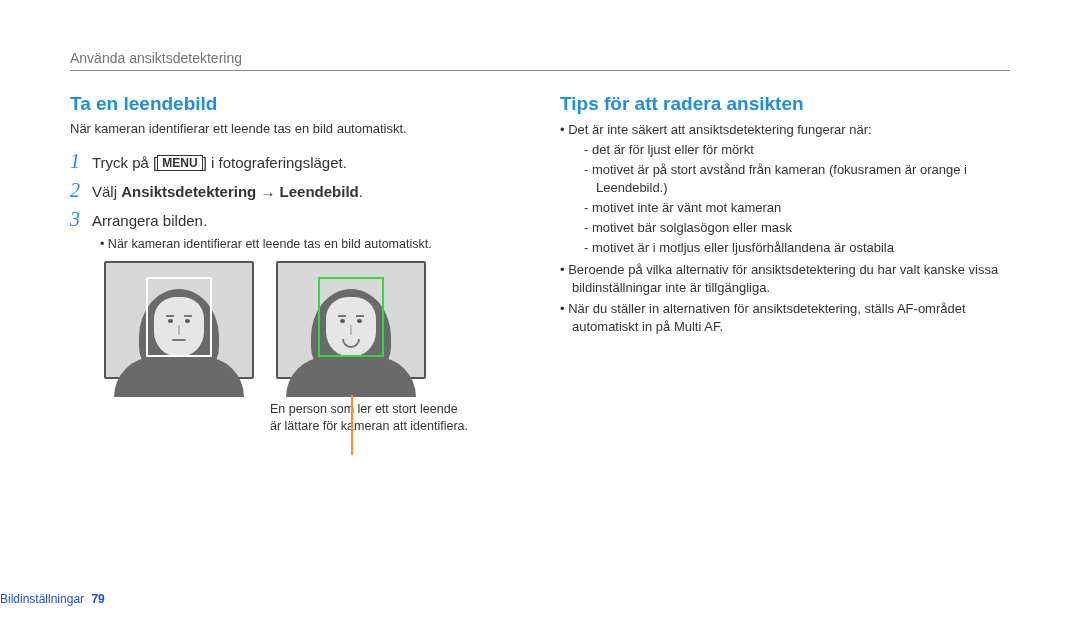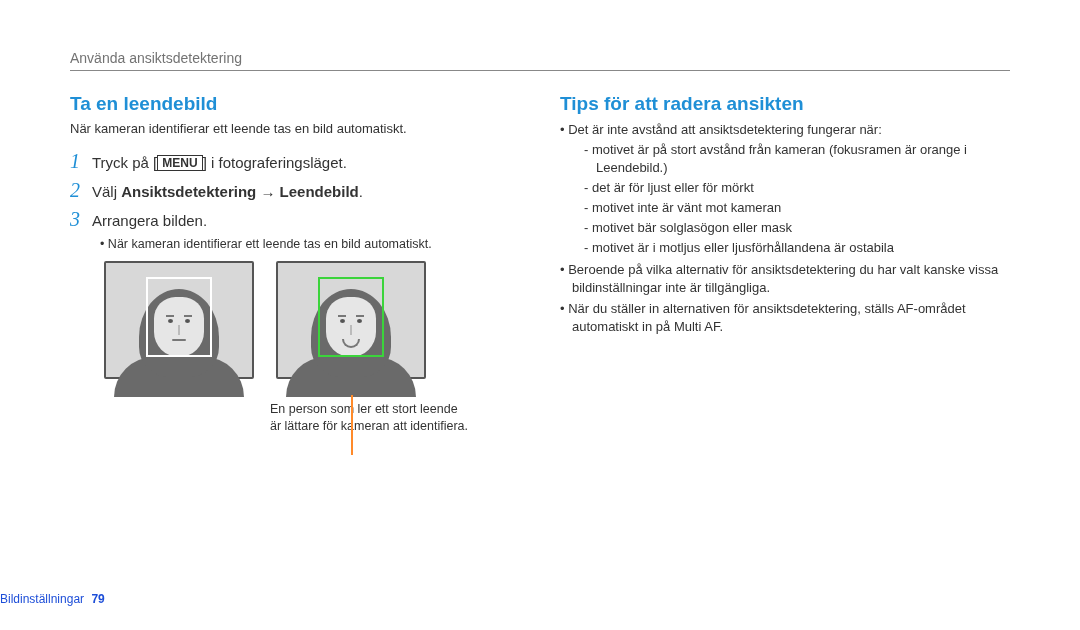--- a/index.html
+++ b/index.html
@@ -113,24 +113,24 @@
         </div>
       </div>
 
       <p class="caption">En person som ler ett stort leende är lättare för kameran att identifiera.</p>
     </div>
 
     <div class="col tips">
       <h2 class="blue">Tips för att radera ansikten</h2>
       <ul>
         <li>
-          <span>Det är inte avstånd att ansiktsdetektering fungerar när:</span>
+          <span>Det är inte säkert att ansiktsdetektering fungerar när:</span>
           <ul class="inner">
+            <li>det är för ljust eller för mörkt</li>
             <li>motivet är på stort avstånd från kameran (fokusramen är orange i Leendebild.)</li>
-            <li>det är för ljust eller för mörkt</li>
             <li>motivet inte är vänt mot kameran</li>
             <li>motivet bär solglasögon eller mask</li>
             <li>motivet är i motljus eller ljusförhållandena är ostabila</li>
           </ul>
         </li>
         <li>Beroende på vilka alternativ för ansiktsdetektering du har valt kanske vissa bildinställningar inte är tillgängliga.</li>
         <li>När du ställer in alternativen för ansiktsdetektering, ställs AF-området automatiskt in på Multi AF.</li>
       </ul>
     </div>
   </div>

